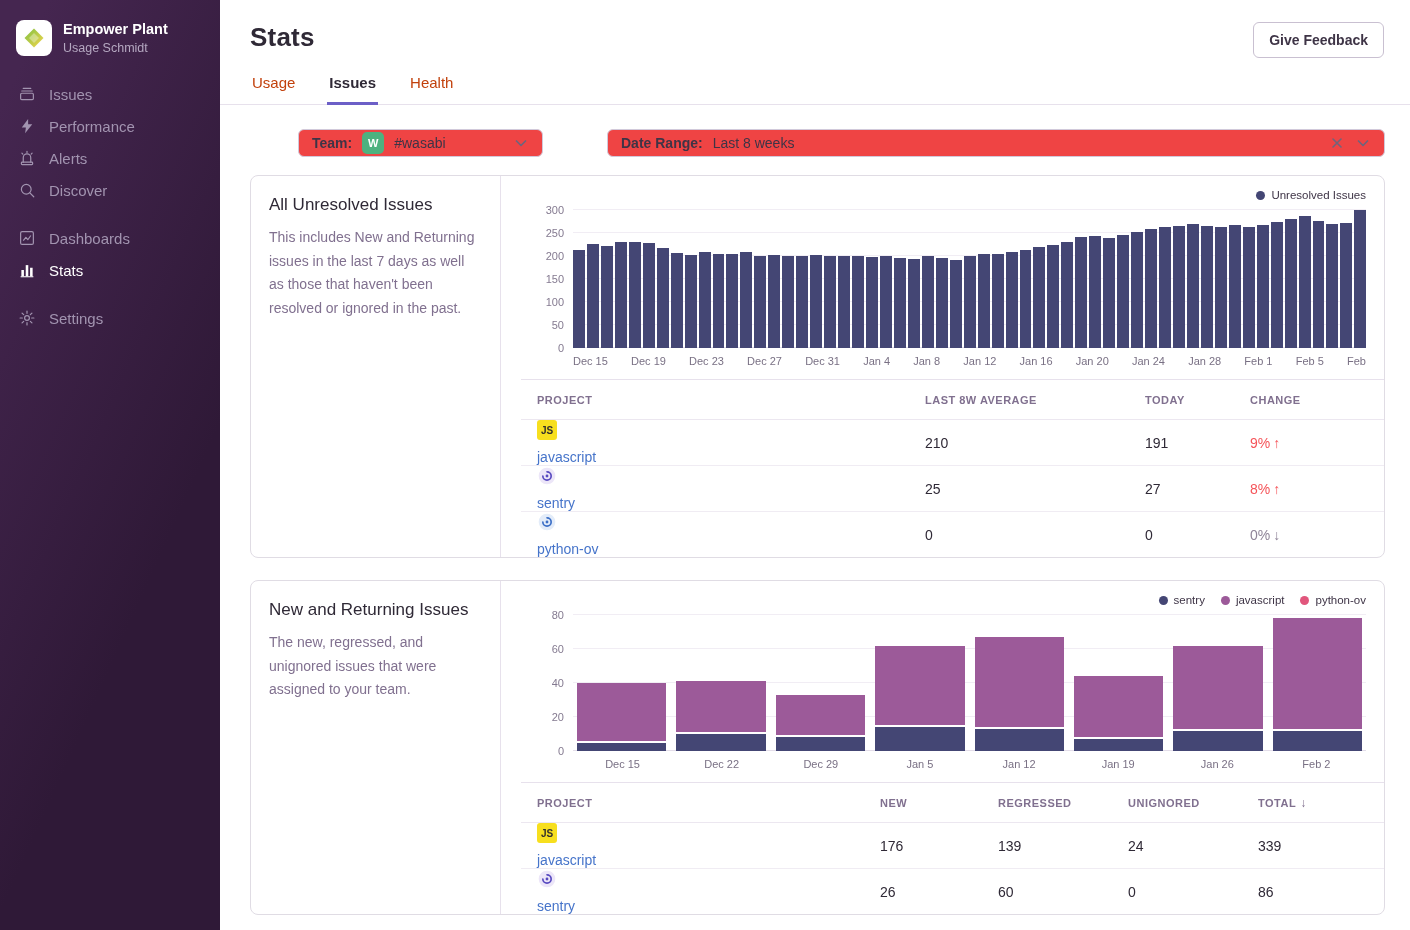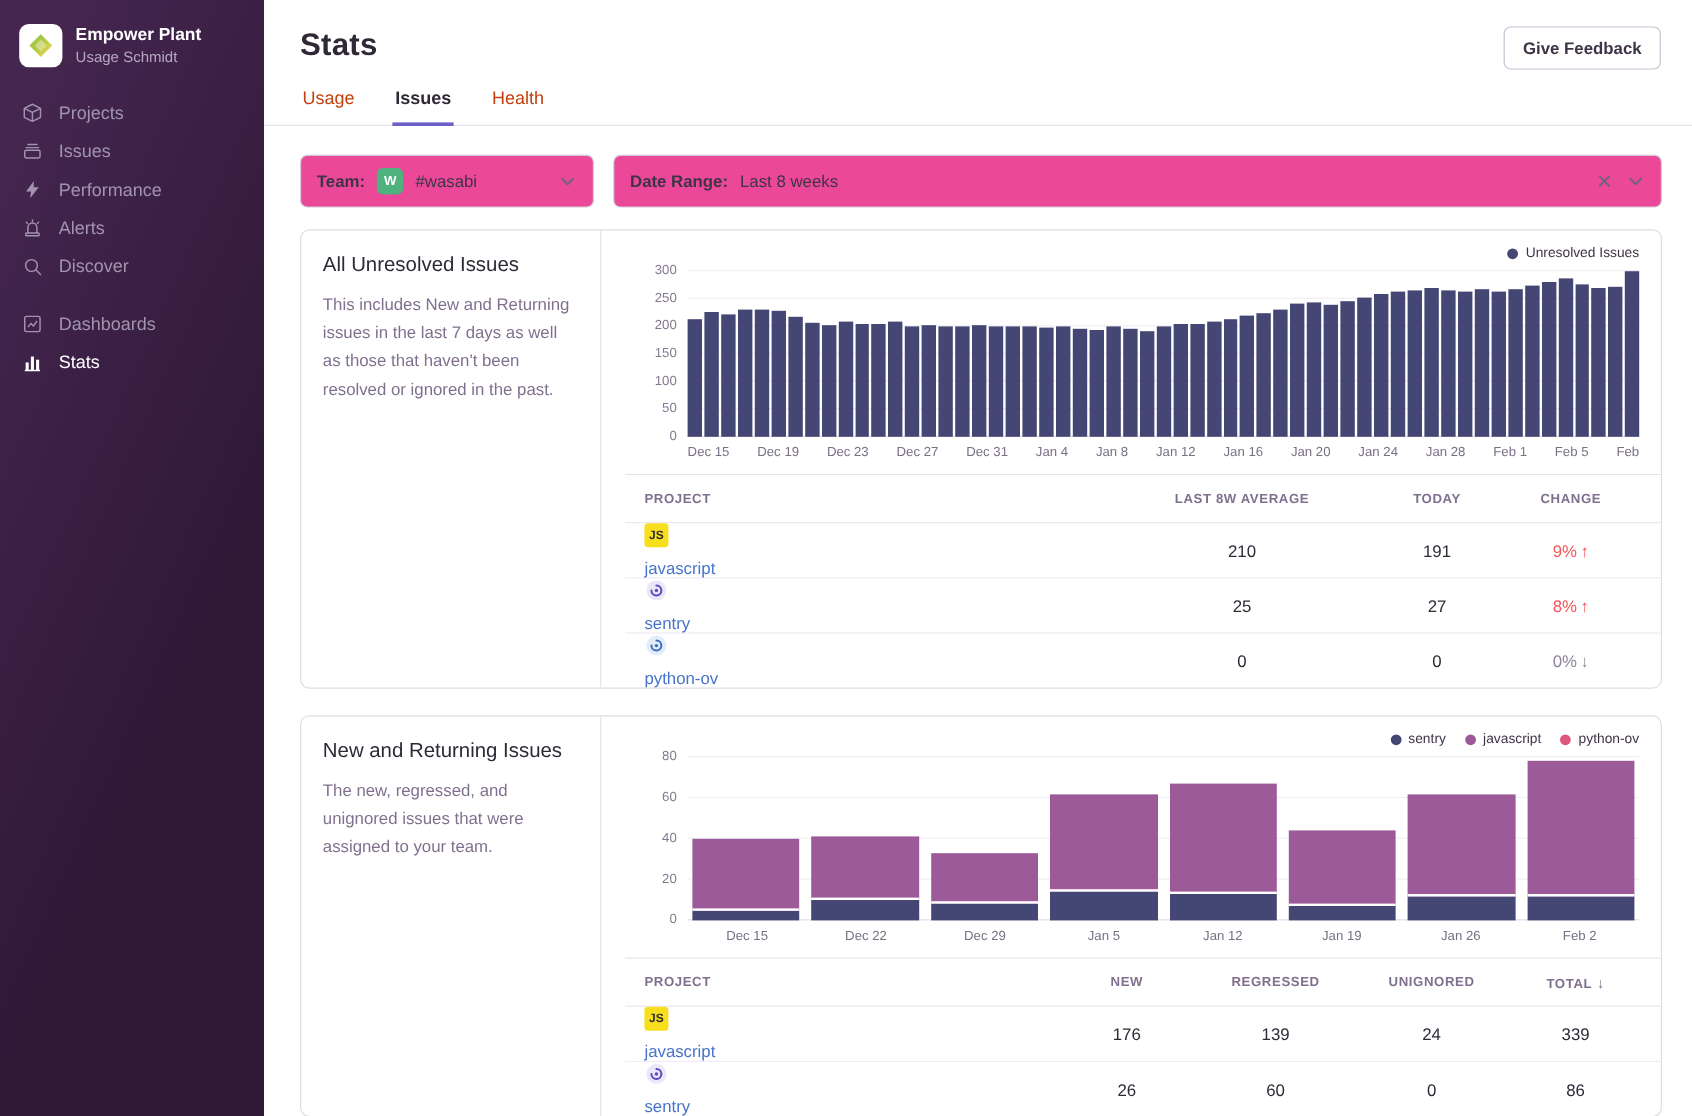--- a/index.html
+++ b/index.html
@@ -42,22 +42,22 @@
   }
   .tabs-bar { display:flex; gap:30px; padding:0 30px; margin-top:16px; border-bottom:1px solid #e7e1ec; }
   .tab { padding:0 2px 11px; font-size:15px; color:#c2410c; cursor:pointer; border-bottom:3px solid transparent; margin-bottom:-1px; }
   .tab.active { color:#2f2936; font-weight:600; border-bottom-color:var(--accent,#6c5fc7); }
 
   .content { flex:1; padding:24px 25px 0 30px; overflow:hidden; }
 
   
   .filters { display:flex; gap:16px; margin-bottom:18px; }
   .filter-select {
-    border:1px solid #d1c9da; border-radius:6px; background:#ec4899;
-    height:44px; display:flex; align-items:center; gap:10px; padding:0 13px; cursor:pointer;
+    border:1px solid #d1c9da; border-radius:6px; background:#ef4444;
+    height:28px; display:flex; align-items:center; gap:10px; padding:0 13px; cursor:pointer;margin-left:48px;
   }
   .filter-select.team { width:245px; }
   .filter-select.date { flex:1; }
   .filter-label { font-weight:700; font-size:14px; color:#3e3446; white-space:nowrap; }
   .filter-value { font-size:14px; color:#3e3446; white-space:nowrap; }
   .team-badge { width:22px; height:22px; border-radius:5px; color:#fff; font-size:11px; font-weight:700;
     display:flex; align-items:center; justify-content:center; flex:none; }
   .spacer { flex:1; }
   .ctl-icon { width:16px; height:16px; color:#6f647c; display:flex; }
   .ctl-icon svg { width:100%; height:100%; display:block; }
@@ -92,21 +92,21 @@
   .xlabels.grid { display:grid; grid-auto-flow:column; grid-auto-columns:1fr; justify-content:stretch; text-align:center; }
 
   
   .data-table { border-top:1px solid #e7e1ec; }
   .t-row { display:grid; align-items:center; padding:0 16px; min-height:42px; }
   .t1 .t-row { grid-template-columns: minmax(0,1fr) 220px 105px 118px; }
   .t2 .t-row { grid-template-columns: minmax(0,1fr) 118px 130px 130px 110px; }
   .t-head { min-height:40px; font-size:11px; font-weight:700; letter-spacing:.045em; text-transform:uppercase;
     color:#80708f; border-bottom:1px solid #ece7f0; background:#fff; }
   .t-body-row + .t-body-row { border-top:1px solid #f0ecf3; }
-  .t-cell.num { text-align:center; font-size:14px; color:#2f2936; }
+  .t-cell.num { text-align:left; font-size:14px; color:#2f2936; }
   .t-head .t-cell.num { color:#80708f; font-size:11px; }
   .sort-arrow { margin-left:4px; font-size:12px; }
   .project-cell { display:flex; align-items:flex-start; gap:9px; min-width:0;flex-direction:column; }
   .proj-icon { width:20px; height:20px; flex:none; display:flex; }
   .proj-icon svg { width:20px; height:20px; display:block; }
   .js-badge { width:20px; height:20px; border-radius:3px; background:#f7df1e; color:#32302c;
     font-size:10px; font-weight:800; display:flex; align-items:center; justify-content:center; }
   .project-link { color:var(--link,#4674ca); text-decoration:none; font-size:14px; }
   .change .arrow { margin-left:3px; }
 </style>
@@ -129,29 +129,20 @@
           <polygon points="12,7 17,12 12,17 7,12" fill="#fff" opacity="0.35"></polygon>
         </svg>
       </div>
       <div class="org-text" data-name="org-text">
         <div class="org-name" data-name="org-name">Empower Plant</div>
         <div class="org-user" data-name="user-name">Usage Schmidt</div>
       </div>
     </div>
     <nav data-name="sidebar-nav">
         <div class="nav-group" data-name="sidebar-nav-group">
-          <div class="nav-item" data-name="sidebar-item-projects">
-            <span class="nav-icon" data-name="projects-icon">
-              <svg viewBox="0 0 24 24" fill="none" stroke="currentColor" stroke-width="1.6" stroke-linejoin="round">
-                <path d="M12 2.5 21 7v10l-9 4.5L3 17V7z"></path>
-                <path d="M3 7l9 4.5L21 7M12 11.5v10"></path>
-              </svg>
-            </span>
-            <span class="nav-label" data-name="sidebar-item-label">Projects</span>
-          </div>
           <div class="nav-item" data-name="sidebar-item-issues">
             <span class="nav-icon" data-name="issues-icon">
               <svg viewBox="0 0 24 24" fill="none" stroke="currentColor" stroke-width="1.6" stroke-linecap="round">
                 <path d="M7 4.5h10M5 8h14"></path>
                 <rect x="3.5" y="11" width="17" height="8.5" rx="1.5"></rect>
               </svg>
             </span>
             <span class="nav-label" data-name="sidebar-item-label">Issues</span>
           </div>
           <div class="nav-item" data-name="sidebar-item-performance">
@@ -197,20 +188,31 @@
               <svg viewBox="0 0 24 24">
                 <g fill="currentColor">
                   <rect x="4.5" y="12" width="3.4" height="8.5"></rect>
                   <rect x="10.3" y="5.5" width="3.4" height="15"></rect>
                   <rect x="16.1" y="9" width="3.4" height="11.5"></rect>
                 </g>
                 <path d="M3.5 21h17" stroke="currentColor" stroke-width="1.4"></path>
               </svg>
             </span>
             <span class="nav-label" data-name="sidebar-item-label">Stats</span>
+          </div>
+        </div>
+        <div class="nav-group" data-name="sidebar-nav-group">
+          <div class="nav-item" data-name="sidebar-item-settings">
+            <span class="nav-icon" data-name="settings-icon">
+              <svg viewBox="0 0 24 24" fill="none" stroke="currentColor" stroke-width="1.6" stroke-linecap="round">
+                <circle cx="12" cy="12" r="3.2"></circle>
+                <path d="M12 2.8v3M12 18.2v3M2.8 12h3M18.2 12h3M5.4 5.4l2.2 2.2M16.4 16.4l2.2 2.2M18.6 5.4l-2.2 2.2M7.6 16.4l-2.2 2.2"></path>
+              </svg>
+            </span>
+            <span class="nav-label" data-name="sidebar-item-label">Settings</span>
           </div>
         </div>
       </nav>
   </aside>
 
   <main class="main" data-name="main-content">
 
     <div class="page-header" data-name="page-header">
       <h1 class="page-title" data-name="page-title">Stats</h1>
       <button class="feedback-btn" data-name="give-feedback-button">Give Feedback</button>

